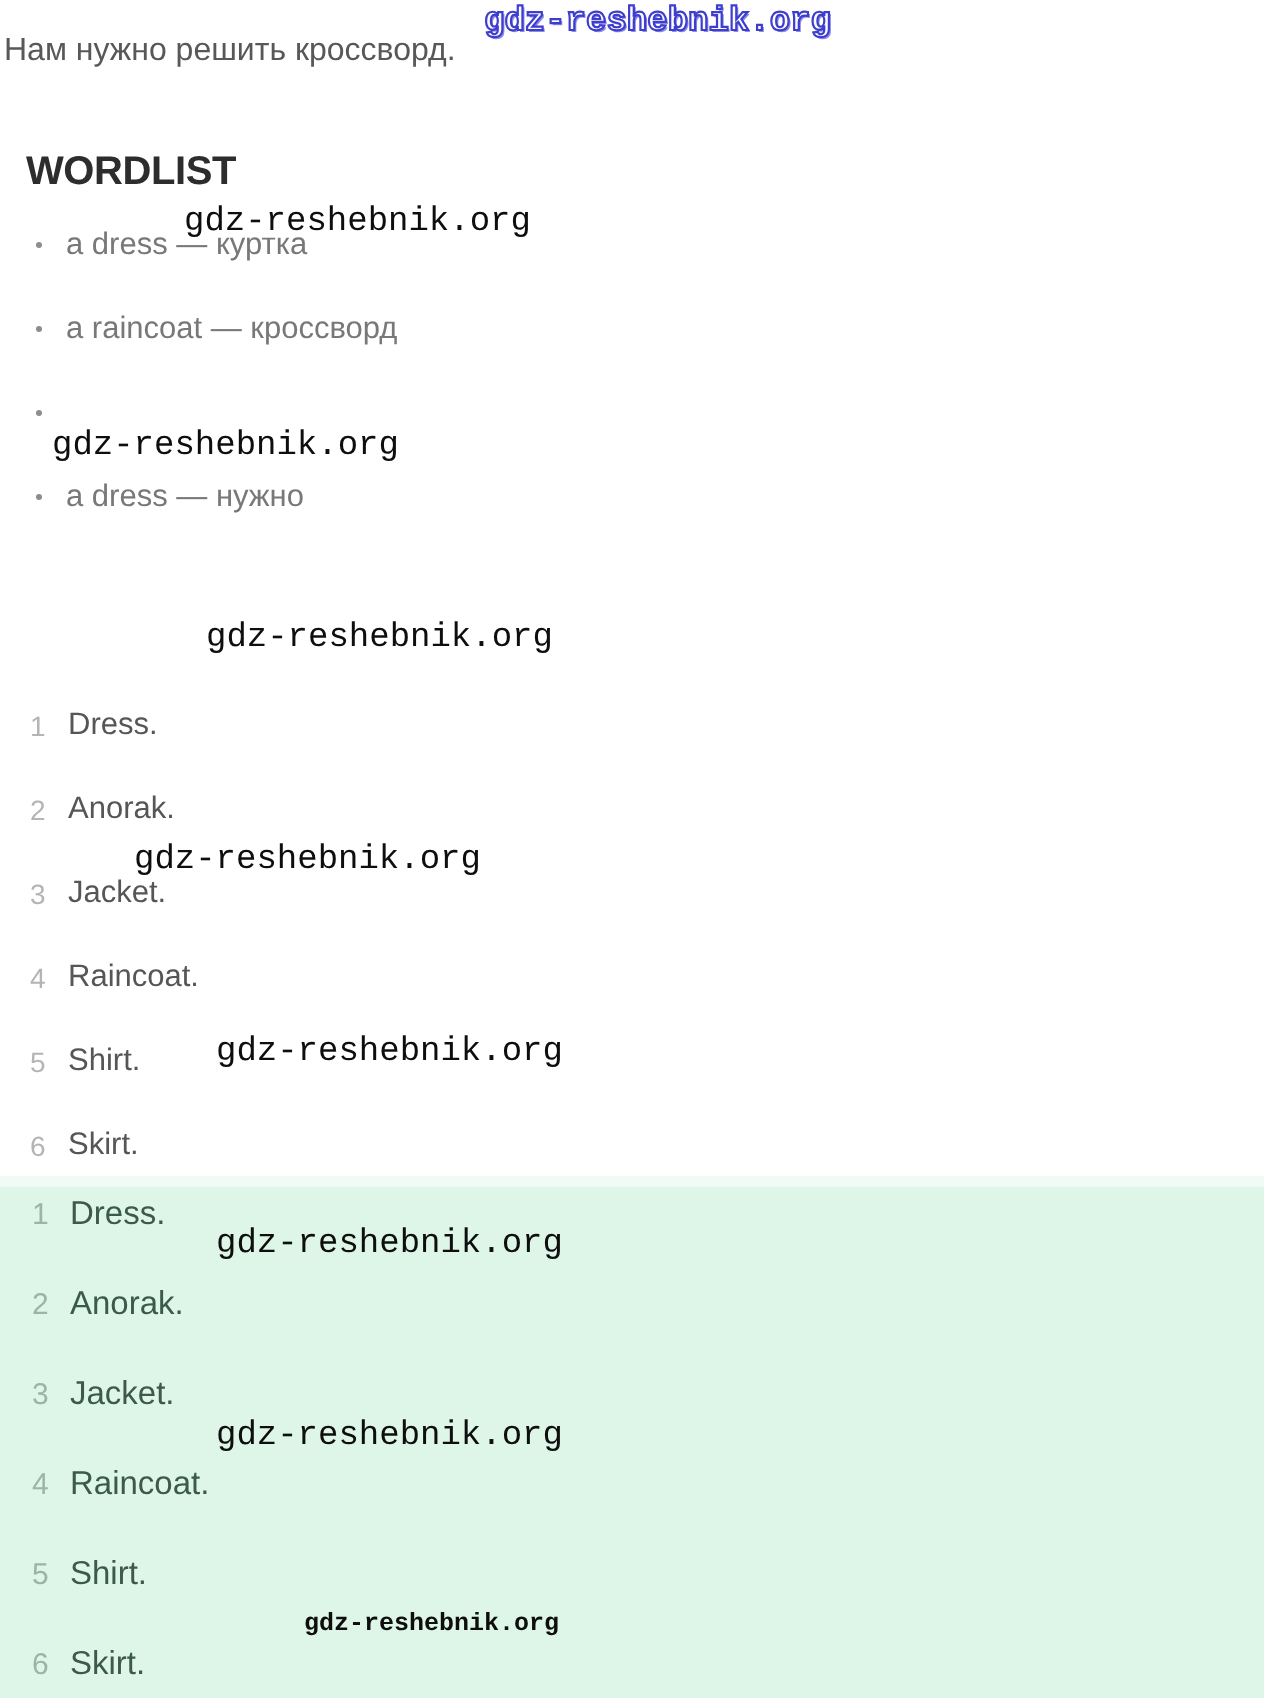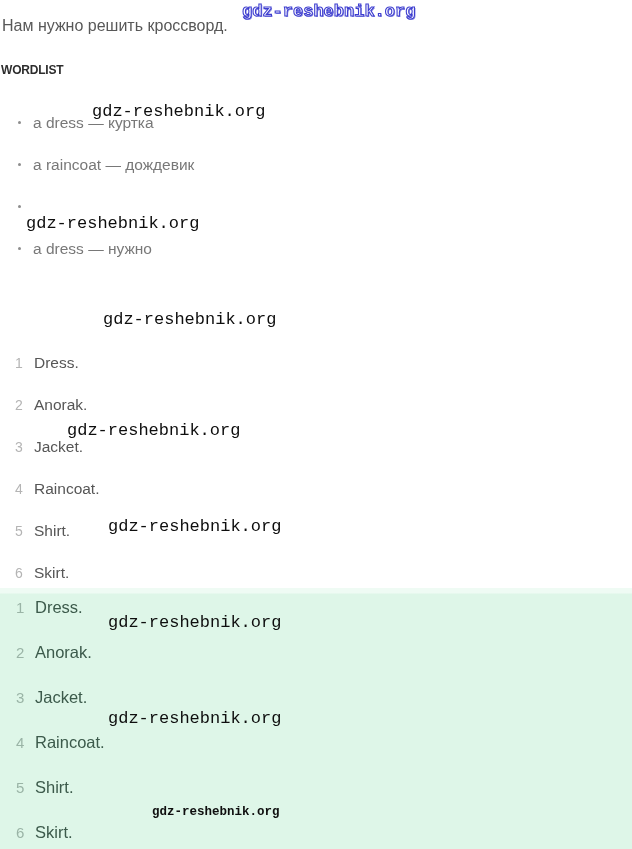--- a/index.html
+++ b/index.html
@@ -21,22 +21,22 @@
     font-size: 16px;
     line-height: 19px;
     color: #585858;
   }
 
   
   .heading {
     position: absolute;
     left: 1px;
     top: 63px;
-    margin: 0;
-    font-size: 12px;
+    margin: 12px;
+    font-size: 20px;
     font-weight: 700;
     letter-spacing: -0.2px;
     color: #2d2d2d;
   }
 
   
   .wordlist {
     position: absolute;
     left: 0;
     top: 114px;
@@ -145,21 +145,21 @@
 
   <h2 class="heading">WORDLIST</h2>
 
   <ul class="wordlist">
     <li>
       <span class="dot"></span>
       <span class="wl-text">a dress — куртка</span>
     </li>
     <li>
       <span class="dot"></span>
-      <span class="wl-text">a raincoat — дождевик</span>
+      <span class="wl-text">a raincoat — кроссворд</span>
     </li>
     <li>
       <span class="dot"></span>
     </li>
     <li>
       <span class="dot"></span>
       <span class="wl-text">a dress — нужно</span>
     </li>
   </ul>
 

